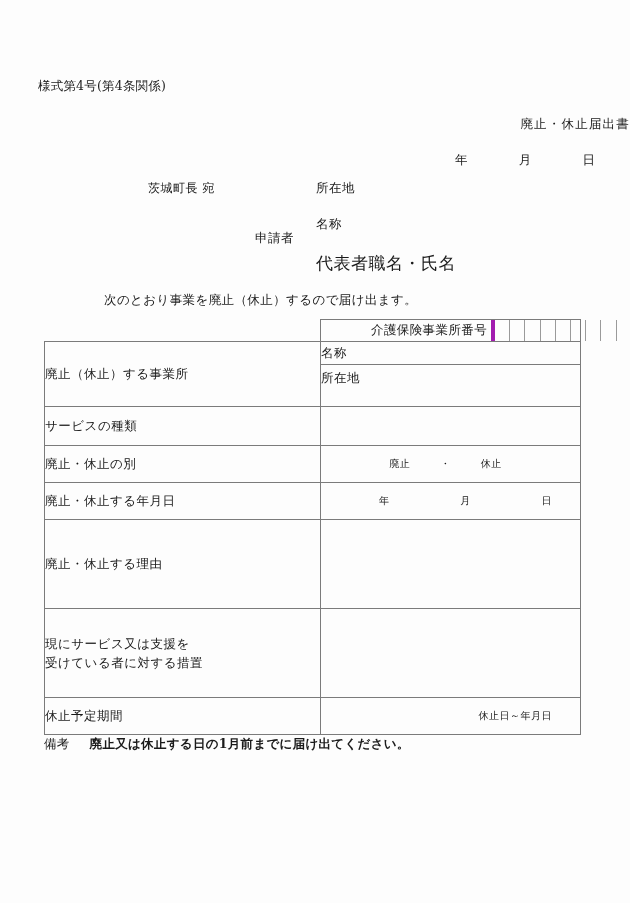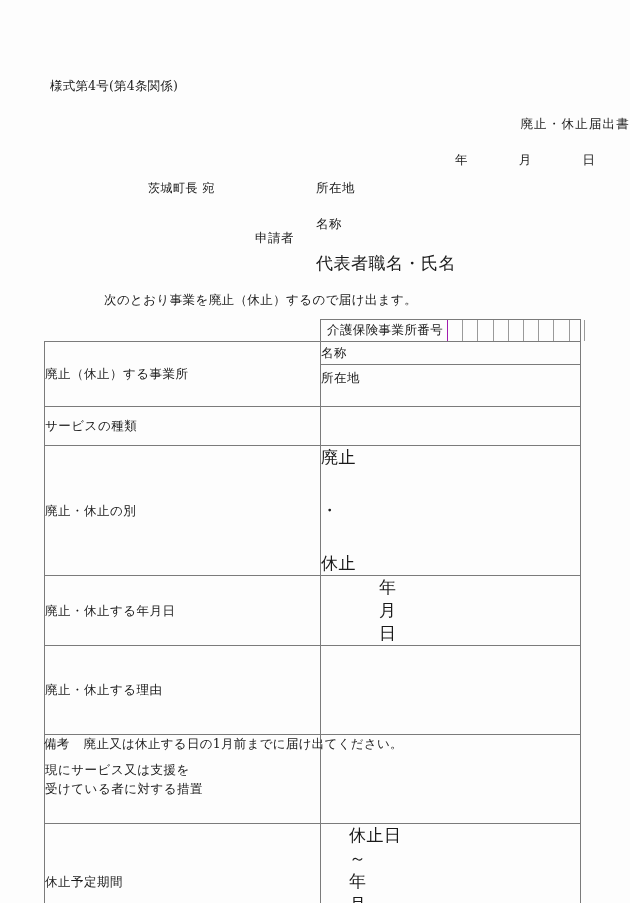--- a/index.html
+++ b/index.html
@@ -18,21 +18,21 @@
   .page {
     position: relative;
     width: 630px;
     height: 903px;
     background: #fdfdfd;
   }
 
   
   .form-code {
     position: absolute;
-    left: 50px;
+    left: 38px;
     top: 78px;
     font-size: 12.5px;
     letter-spacing: 0.2px;
     white-space: nowrap;
   }
   .doc-title {
     position: absolute;
     left: 0;
     top: 116px;
     width: 630px;
@@ -142,23 +142,22 @@
   .numbox {
     width: 14.2px;
     border-left: 1px solid #9a9a9a;
     height: 100%;
   }
   .numbox:first-child { border-left: none; }
 
   
   .run {
     display: flex;
-    font-size: 17px;
-    letter-spacing: 0.5px;
-    flex-direction: column;
+    font-size: 10px;
+    letter-spacing: 0.5px;
   }
   .run-choice {
     justify-content: center;
     gap: 30px;
     padding-right: 10px;
   }
   .run-ymd {
     justify-content: space-between;
     padding-left: 58px;
     padding-right: 28px;
@@ -171,21 +170,21 @@
 
   .note {
     position: absolute;
     left: 44px;
     top: 736px;
     font-size: 12.5px;
     letter-spacing: 0.3px;
     white-space: nowrap;
   }
   .note-gap { display: inline-block; width: 14px; }
-  .ml2 { margin-left: 0; }
+  .ml2 { margin-left: 6px; font-weight: bold; }
 </style>
 </head>
 <body>
 
 <div class="page">
 
   <div class="form-code">様式第4号(第4条関係)</div>
 
   <div class="doc-title">廃止・休止届出書</div>
 
@@ -209,21 +208,21 @@
       <colgroup>
         <col class="col-left">
         <col class="col-right">
       </colgroup>
 
       <tbody>
           <tr>
         <td class="blank-cell"></td>
         <td>
           <div style="display:flex; align-items:stretch; height:21px;">
-            <div class="numrow-label" style="display:flex;align-items:center;border-right:1px solid #a21caf;">介護保険事業所番号</div>
+            <div class="numrow-label" style="display:flex;align-items:center;border-right:4px solid #a21caf;margin-left:44px;">介護保険事業所番号</div>
             <div class="numbox-strip" id="numbox-strip">
                   <div class="numbox"></div>
                   <div class="numbox"></div>
                   <div class="numbox"></div>
                   <div class="numbox"></div>
                   <div class="numbox"></div>
                   <div class="numbox"></div>
                   <div class="numbox"></div>
                   <div class="numbox"></div>
                   <div class="numbox"></div>

